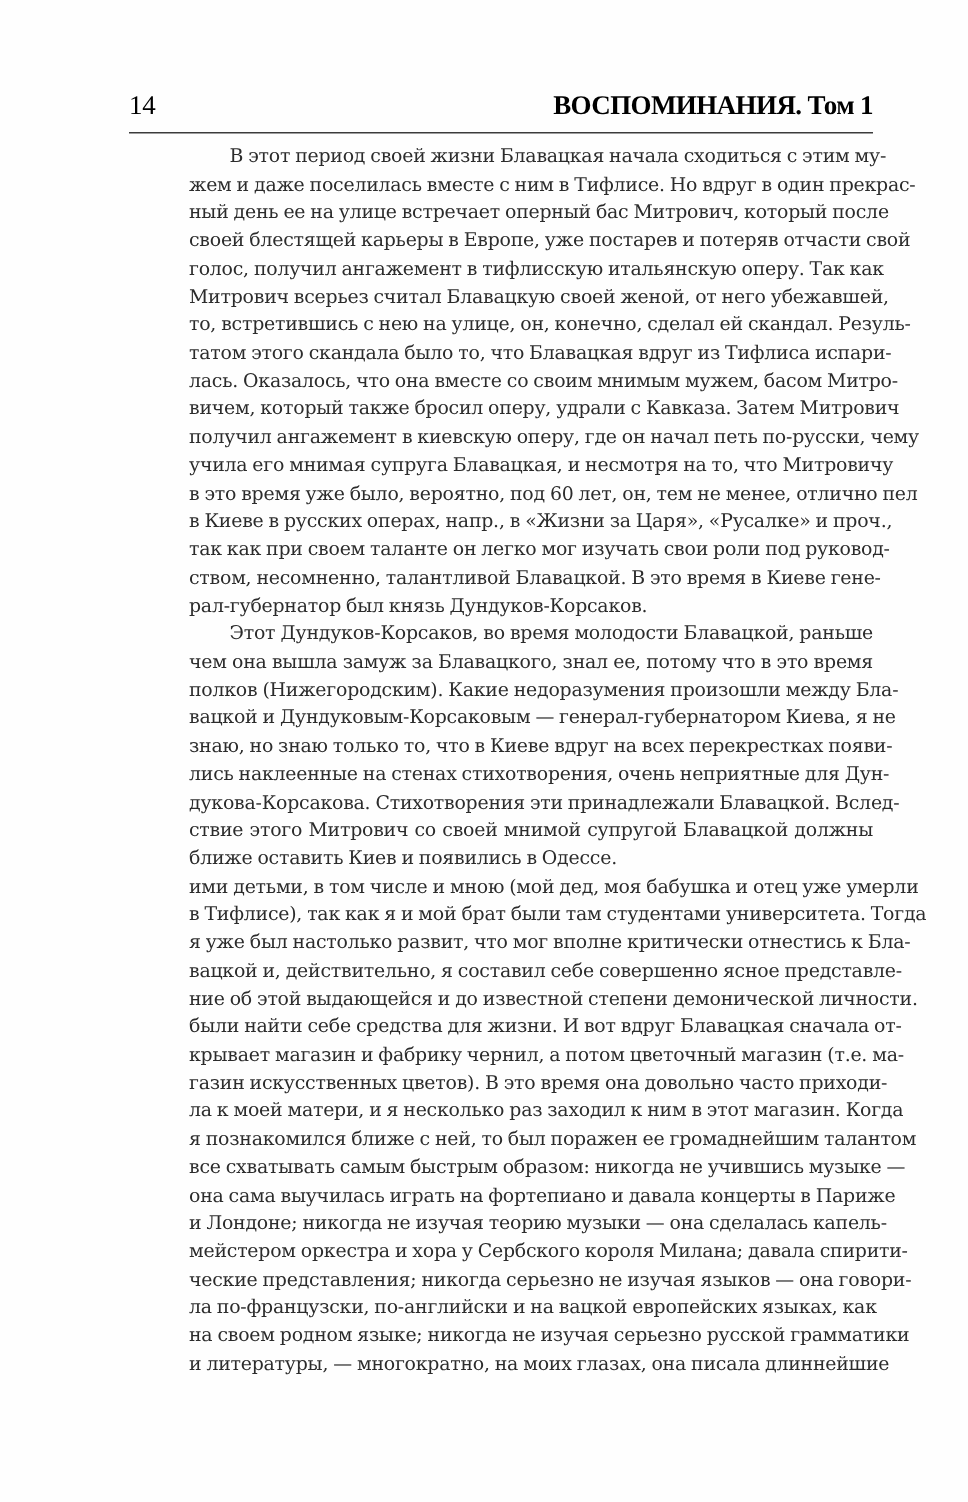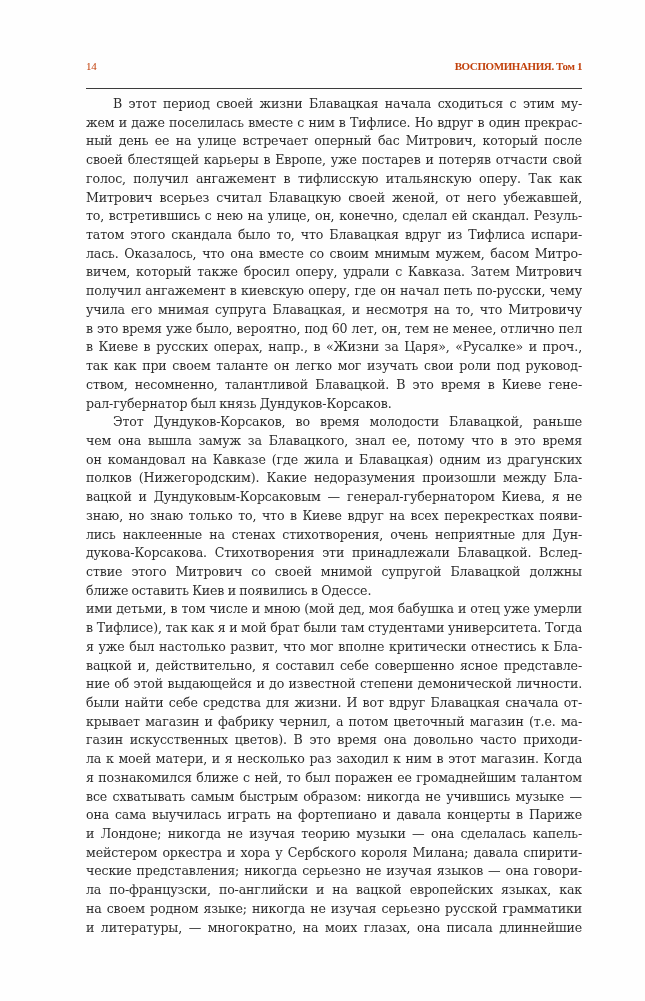--- a/index.html
+++ b/index.html
@@ -18,22 +18,22 @@
       position: absolute;
       left: 86px;
       top: 60px;
       width: 496px;
     }
     .running-head {
       display: flex;
       justify-content: space-between;
       align-items: baseline;
       font-family: "Liberation Serif", "DejaVu Serif", serif;
-      font-size: 11px;
-      color: #c2410c;
+      font-size: 18px;
+      color: #000000;
       height: 24px;
       letter-spacing: -0.2px;
     }
     .running-head .title {
       letter-spacing: -0.4px;
       font-weight: bold;
     }
     .rule {
       height: 0;
       border-top: 1.3px solid #3c3c3c;
@@ -41,20 +41,21 @@
       margin-bottom: 6px;
     }
     .body-text {
       font-family: "DejaVu Serif", "Liberation Serif", serif;
       font-size: 12.6px;
       line-height: 18.72px;
       color: #2c2c2c;
       text-align: justify;
       letter-spacing: -0.15px;
       word-spacing: -0.5px;
+      margin-left: 40px;
     }
     .line {
       display: block;
       text-align: justify;
       text-align-last: justify;
       white-space: nowrap;
       height: 18.72px;
     }
     .line.last {
       text-align-last: left;
@@ -92,21 +93,20 @@
         <span class="line">учила его мнимая супруга Блавацкая, и несмотря на то, что Митровичу</span>
         <span class="line">в это время уже было, вероятно, под 60 лет, он, тем не менее, отлично пел</span>
         <span class="line">в Киеве в русских операх, напр., в «Жизни за Царя», «Русалке» и проч.,</span>
         <span class="line">так как при своем таланте он легко мог изучать свои роли под руковод-</span>
         <span class="line">ством, несомненно, талантливой Блавацкой. В это время в Киеве гене-</span>
         <span class="line last">рал-губернатор был князь Дундуков-Корсаков.</span>
       </div>
     <div class="para">
         <span class="line first">Этот Дундуков-Корсаков, во время молодости Блавацкой, раньше</span>
         <span class="line">чем она вышла замуж за Блавацкого, знал ее, потому что в это время</span>
-        <span class="line">он командовал на Кавказе (где жила и Блавацкая) одним из драгунских</span>
         <span class="line">полков (Нижегородским). Какие недоразумения произошли между Бла-</span>
         <span class="line">вацкой и Дундуковым-Корсаковым — генерал-губернатором Киева, я не</span>
         <span class="line">знаю, но знаю только то, что в Киеве вдруг на всех перекрестках появи-</span>
         <span class="line">лись наклеенные на стенах стихотворения, очень неприятные для Дун-</span>
         <span class="line">дукова-Корсакова. Стихотворения эти принадлежали Блавацкой. Вслед-</span>
         <span class="line">ствие этого Митрович со своей мнимой супругой Блавацкой должны</span>
         <span class="line last">ближе оставить Киев и появились в Одессе.</span>
       </div>
     <div class="para">
         <span class="line">ими детьми, в том числе и мною (мой дед, моя бабушка и отец уже умерли</span>

